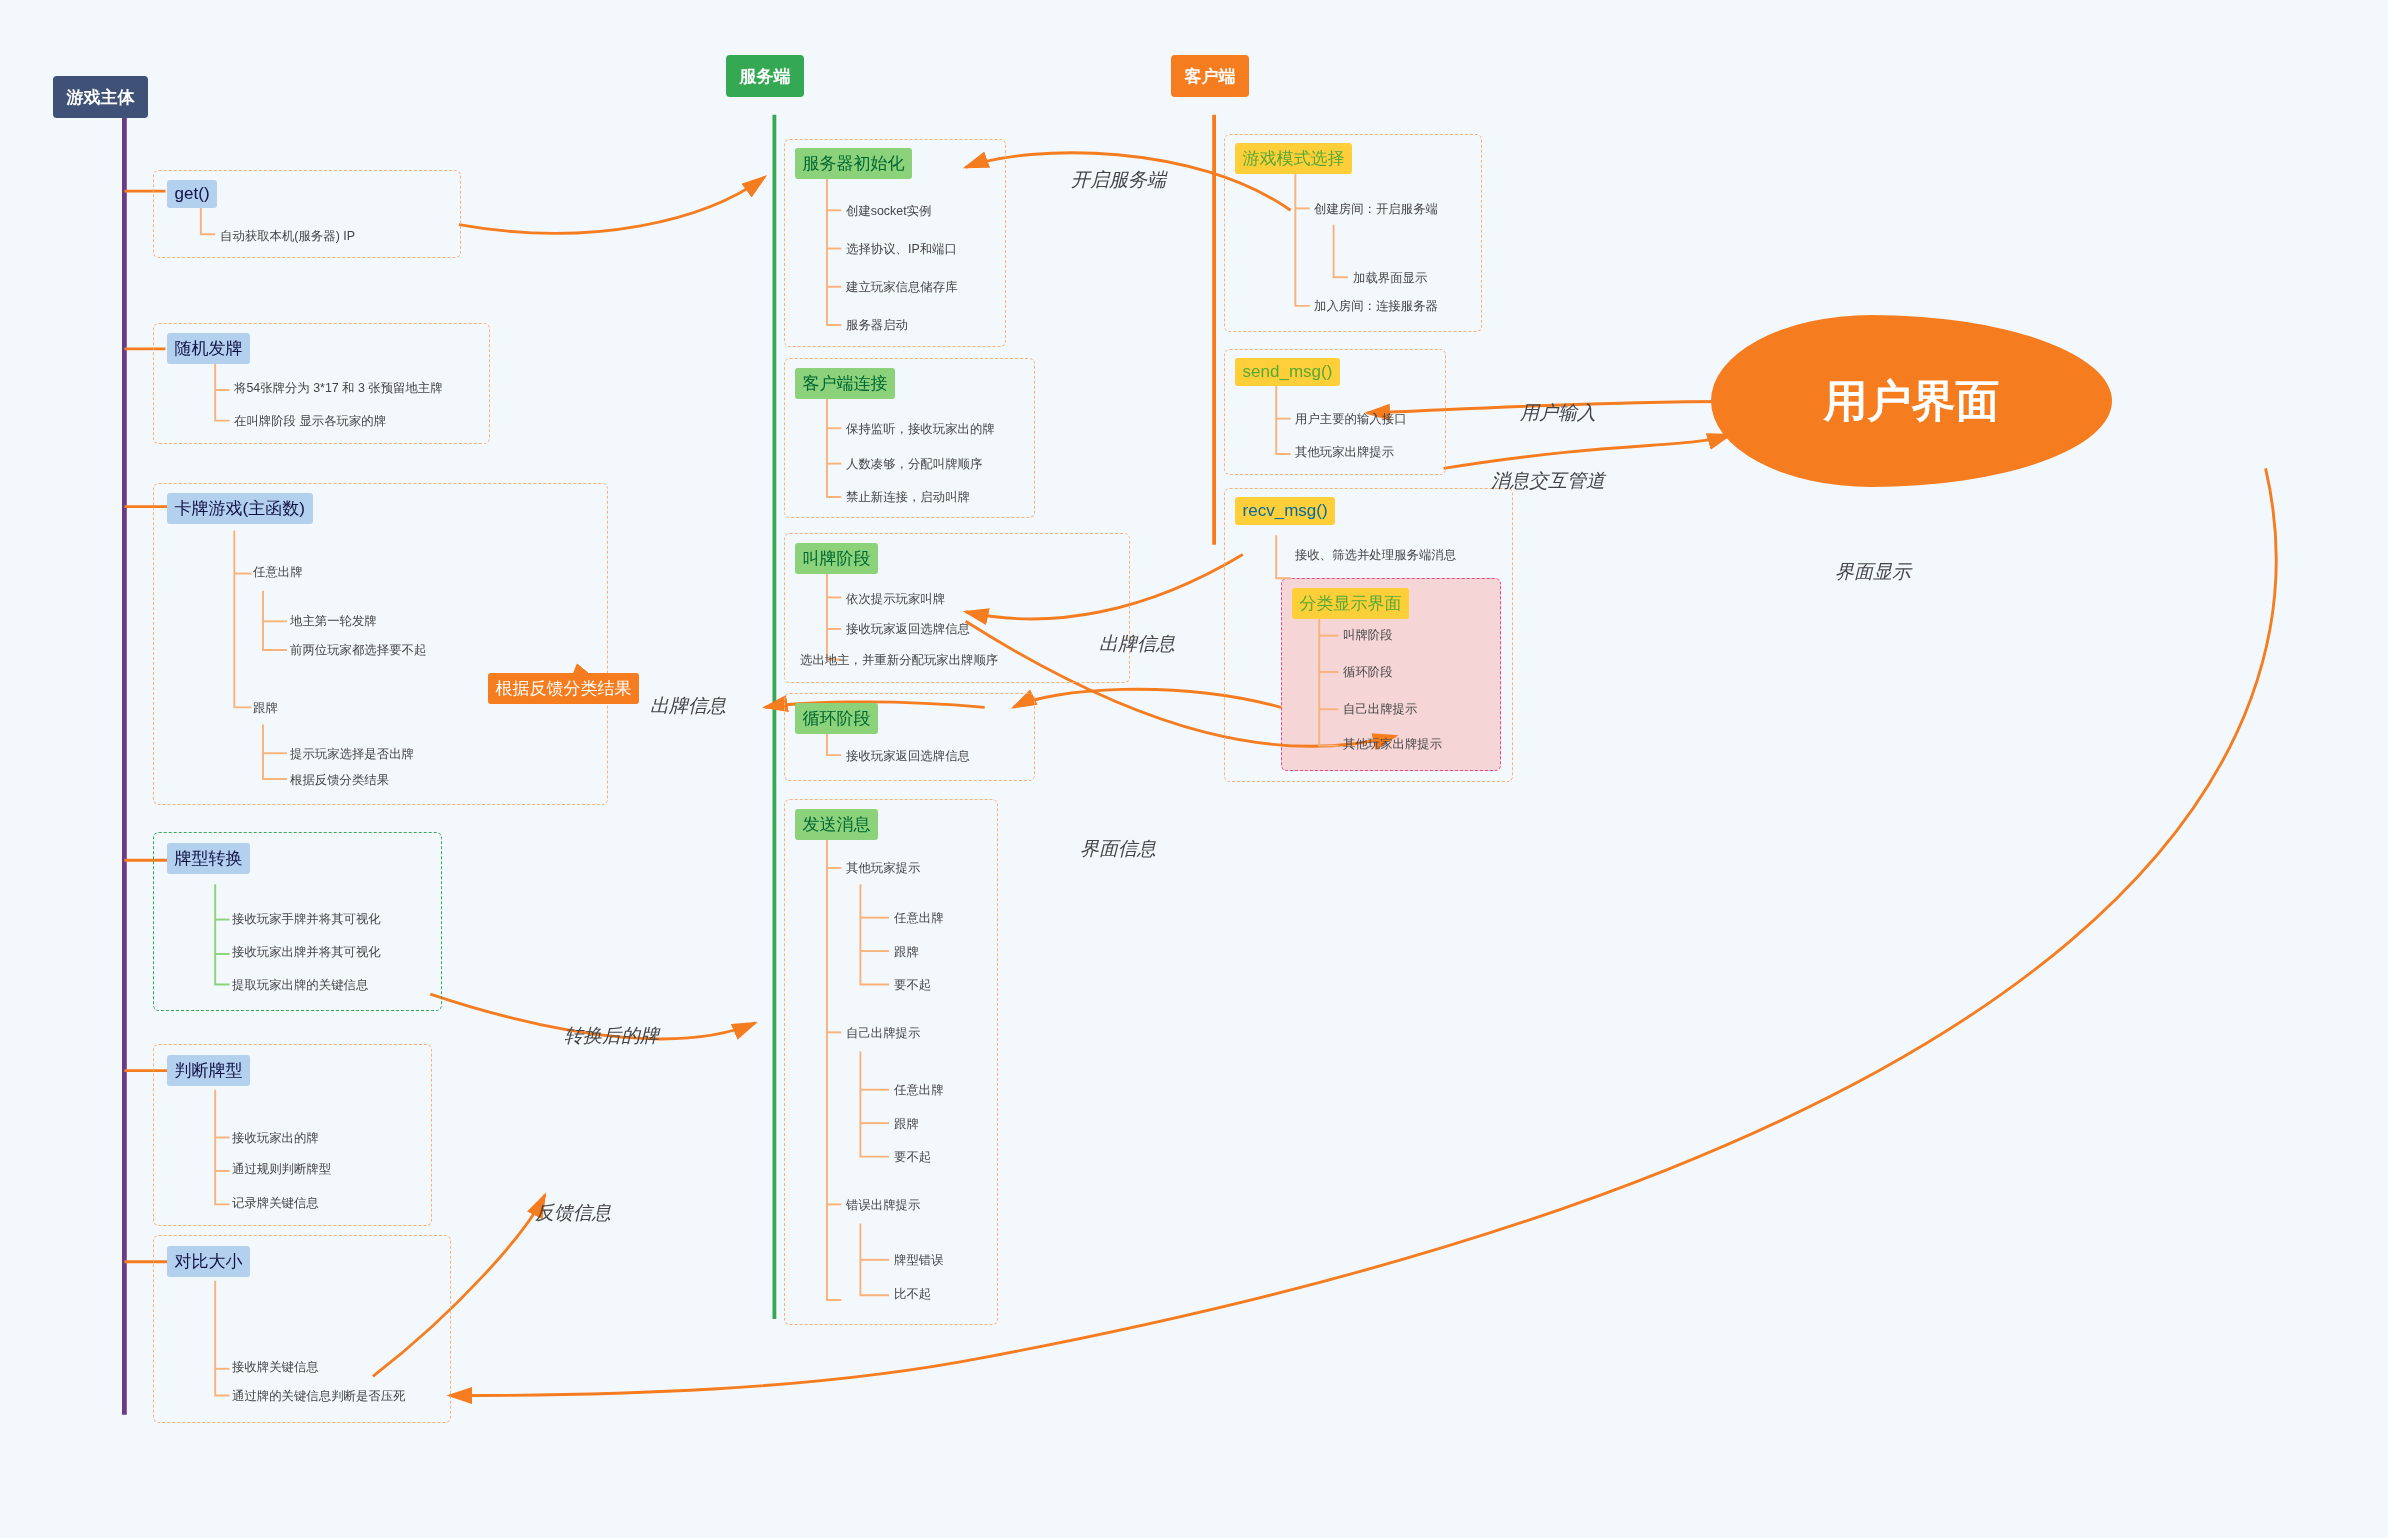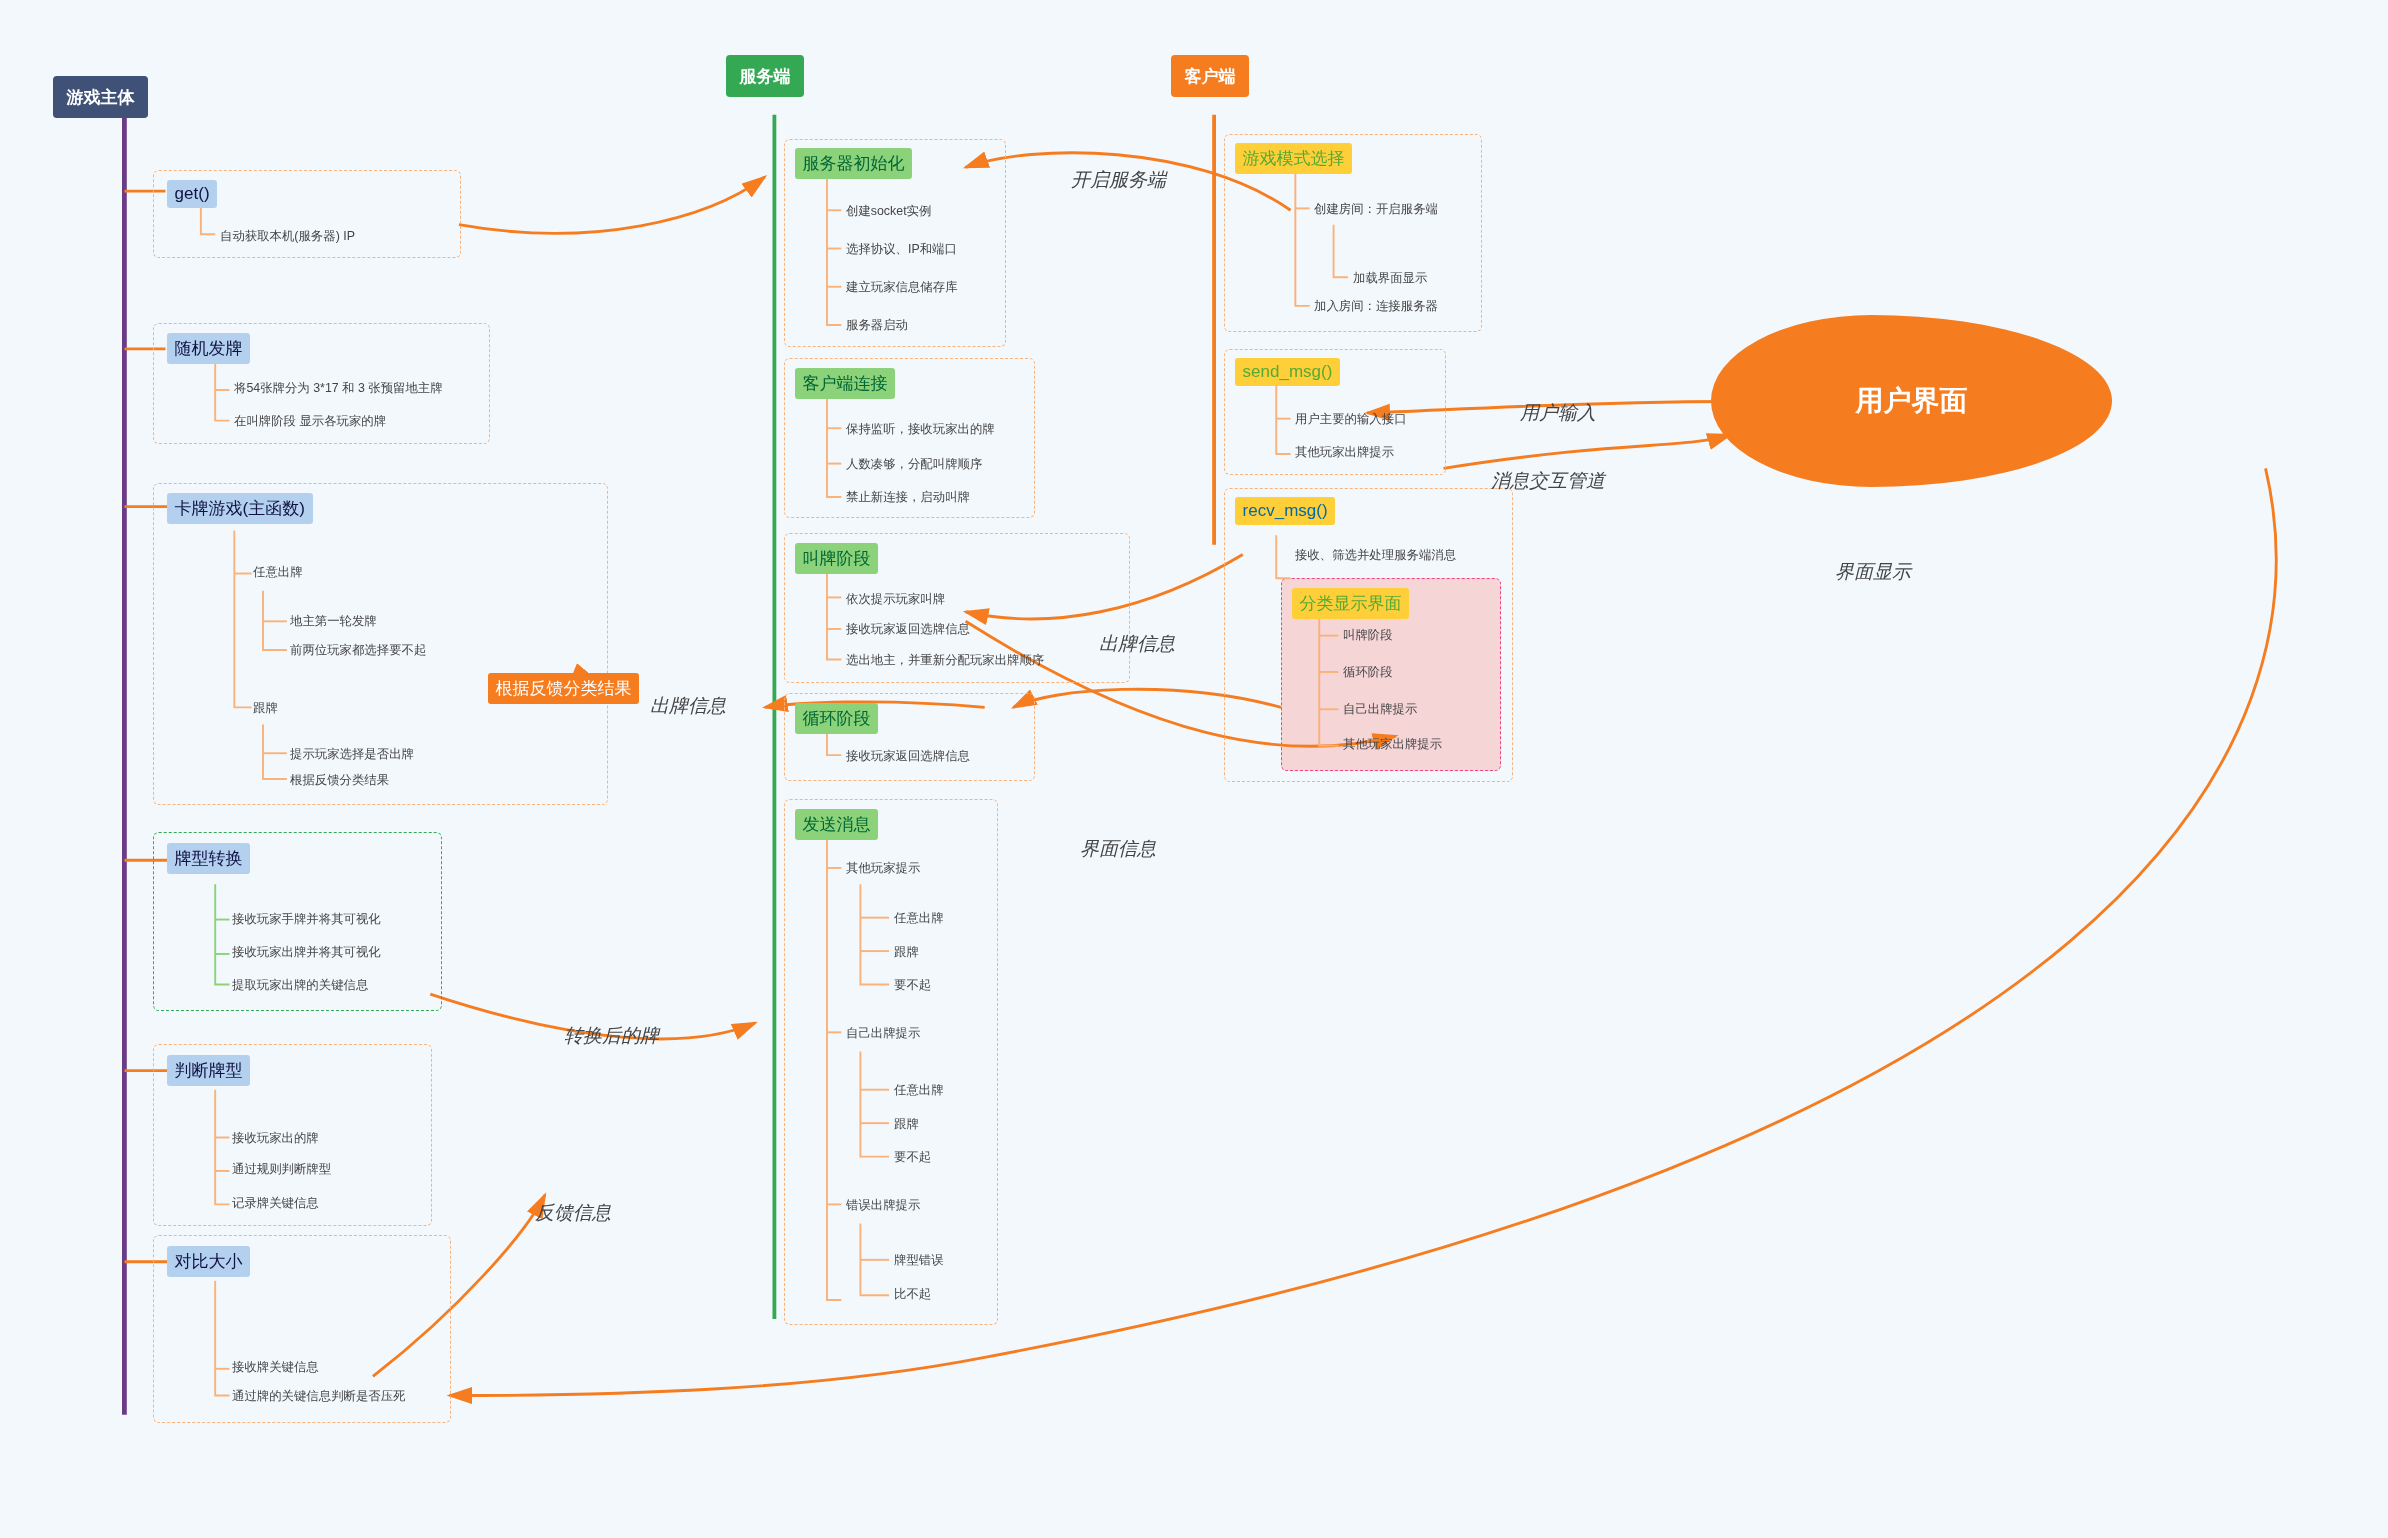--- a/index.html
+++ b/index.html
@@ -3,21 +3,21 @@
 <meta charset="utf-8">
 <style>
 body{margin:0;background:#f3f8fd;font-family:"Microsoft YaHei",sans-serif;font-size:11.5px}
 #canvas{position:relative;width:2389px;height:1538px}
 svg.edges{position:absolute;top:0;left:0;width:2389px;height:1538px;pointer-events:none}
 .node,.tag,.leaf,.elabel,.bigshape{position:absolute}
 .node{padding:9.6px 13.4px;border-radius:3.8px;color:#fff;font-size:17px;font-weight:700;text-align:center}
 .tag{padding:3.8px 7.6px;border-radius:2.9px;font-size:17px}
 .leaf{font-size:12.4px;color:#444}
 .elabel{font-size:19px;font-style:italic;color:#444}
-.bigshape{background:#f57c1f;color:#fff;font-size:28px;font-weight:700;display:flex;align-items:center;justify-content:center;border-radius:40% 60% 60% 40%/50% 50% 50% 50%;width:401px;height:172px}
+.bigshape{background:#f57c1f;color:#fff;font-size:44px;font-weight:700;display:flex;align-items:center;justify-content:center;border-radius:40% 60% 60% 40%/50% 50% 50% 50%;width:401px;height:172px}
 .group{position:absolute;border:1.9px dashed;border-radius:5.7px}
 </style>
 </head>
 <body>
 
 <div id="canvas">
 <svg class="edges" viewBox="0 0 2499 1609" width="2389" height="1538">
   <defs>
         <marker id="ar" markerWidth="10" markerHeight="10" refX="8" refY="3" orient="auto">
           <path d="M0,0 L9,3 L0,6 z" fill="#f57c1f"></path>
@@ -166,21 +166,21 @@
 
 <div class="leaf" style="left:846px;top:203px">创建socket实例</div>
 <div class="leaf" style="left:846px;top:241px">选择协议、IP和端口</div>
 <div class="leaf" style="left:846px;top:279px">建立玩家信息储存库</div>
 <div class="leaf" style="left:846px;top:317px">服务器启动</div>
 <div class="leaf" style="left:846px;top:421px">保持监听，接收玩家出的牌</div>
 <div class="leaf" style="left:846px;top:456px">人数凑够，分配叫牌顺序</div>
 <div class="leaf" style="left:846px;top:489px">禁止新连接，启动叫牌</div>
 <div class="leaf" style="left:846px;top:591px">依次提示玩家叫牌</div>
 <div class="leaf" style="left:846px;top:621px">接收玩家返回选牌信息</div>
-<div class="leaf" style="left:846px;top:652px">选出地主，并重新分配玩家出牌顺序</div>
+<div class="leaf" style="left:800px;top:652px">选出地主，并重新分配玩家出牌顺序</div>
 <div class="leaf" style="left:846px;top:748px">接收玩家返回选牌信息</div>
 <div class="leaf" style="left:846px;top:860px">其他玩家提示</div>
 <div class="leaf" style="left:894px;top:910px">任意出牌</div>
 <div class="leaf" style="left:894px;top:944px">跟牌</div>
 <div class="leaf" style="left:894px;top:977px">要不起</div>
 <div class="leaf" style="left:846px;top:1025px">自己出牌提示</div>
 <div class="leaf" style="left:894px;top:1082px">任意出牌</div>
 <div class="leaf" style="left:894px;top:1116px">跟牌</div>
 <div class="leaf" style="left:894px;top:1149px">要不起</div>
 <div class="leaf" style="left:846px;top:1197px">错误出牌提示</div>

